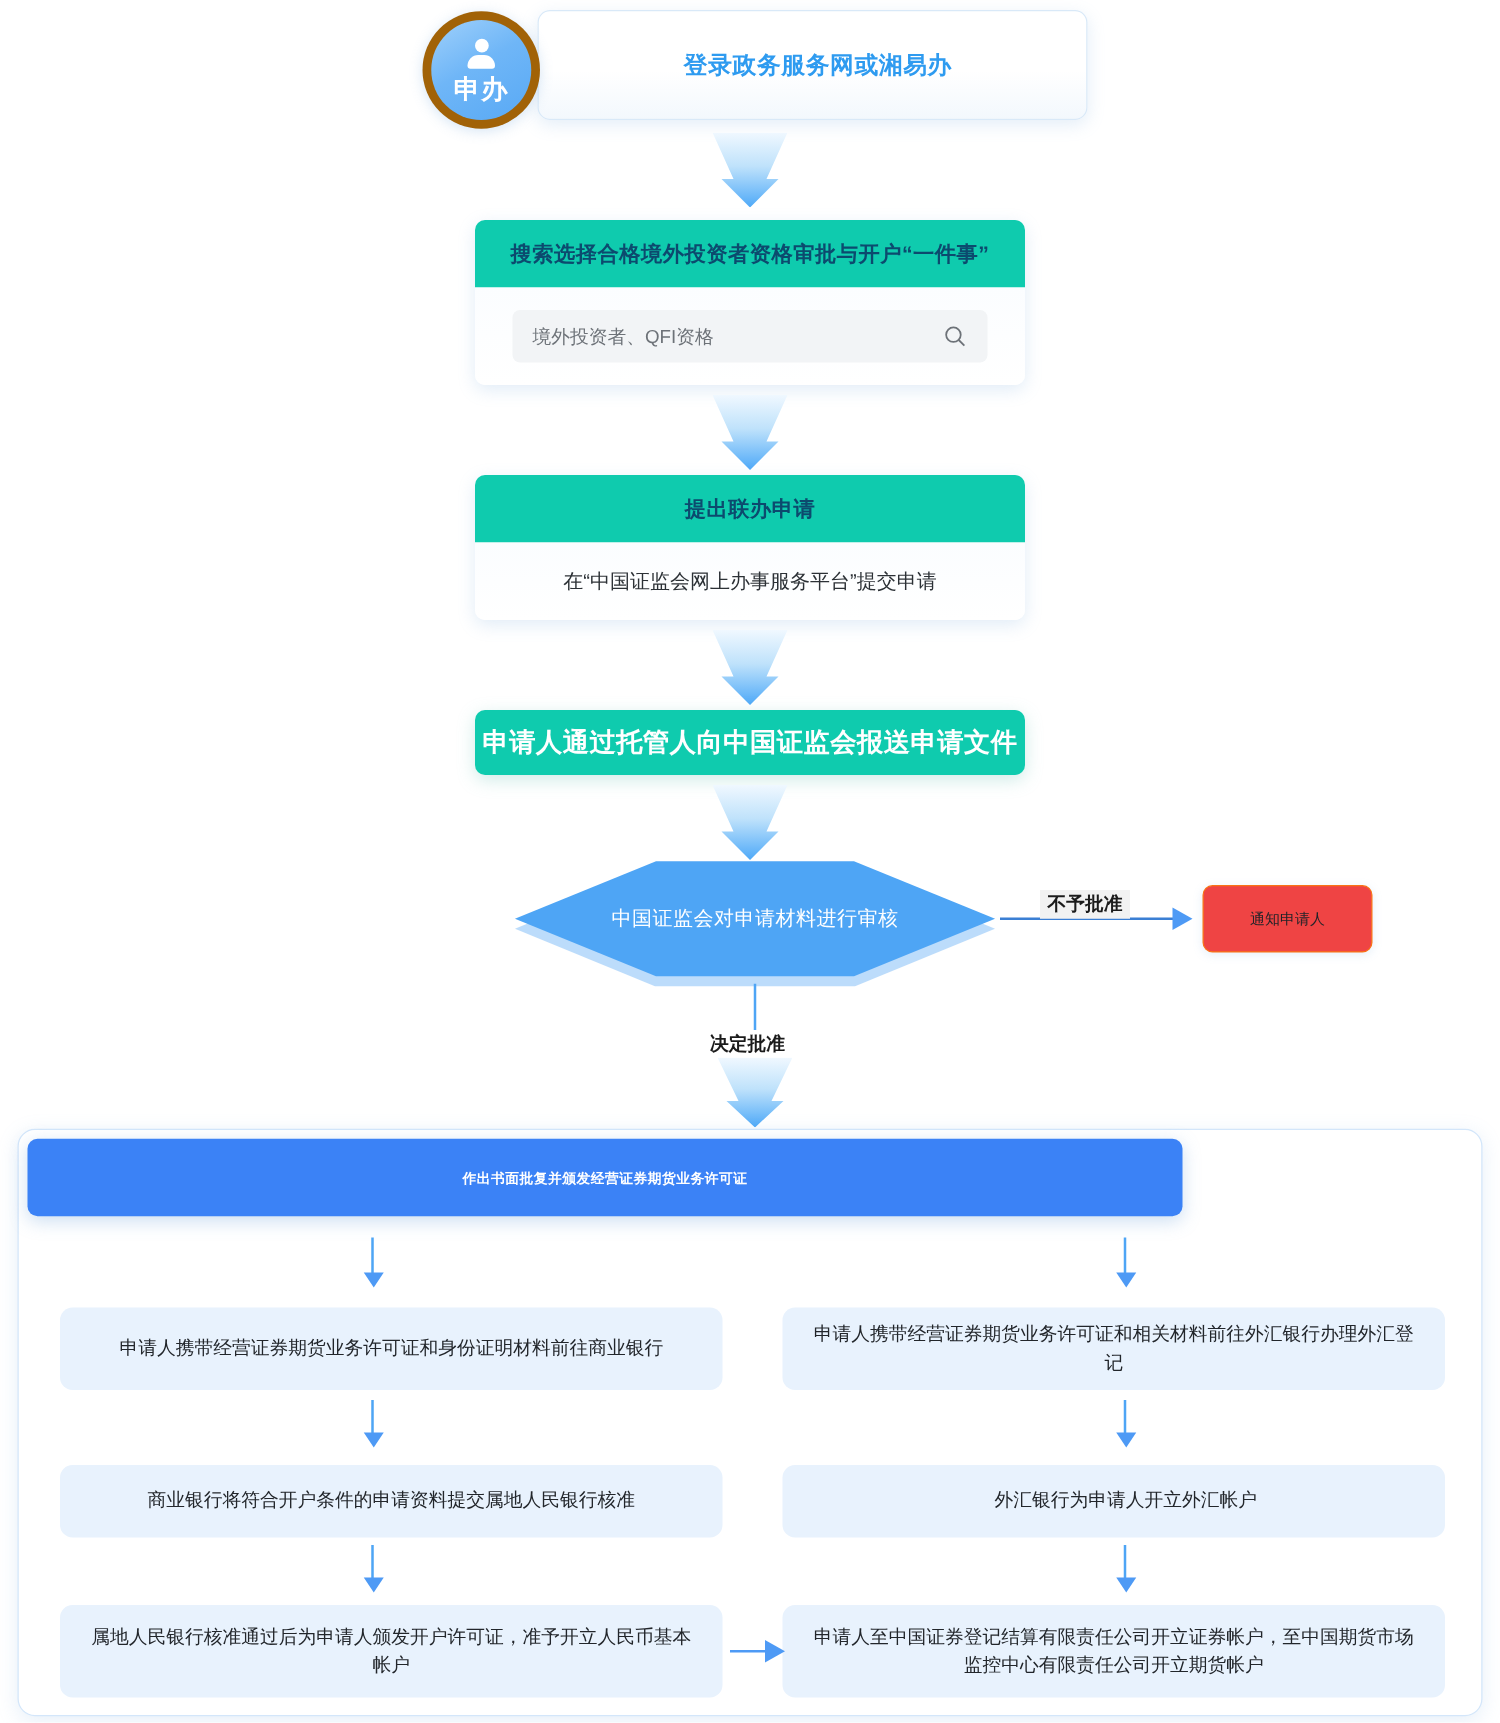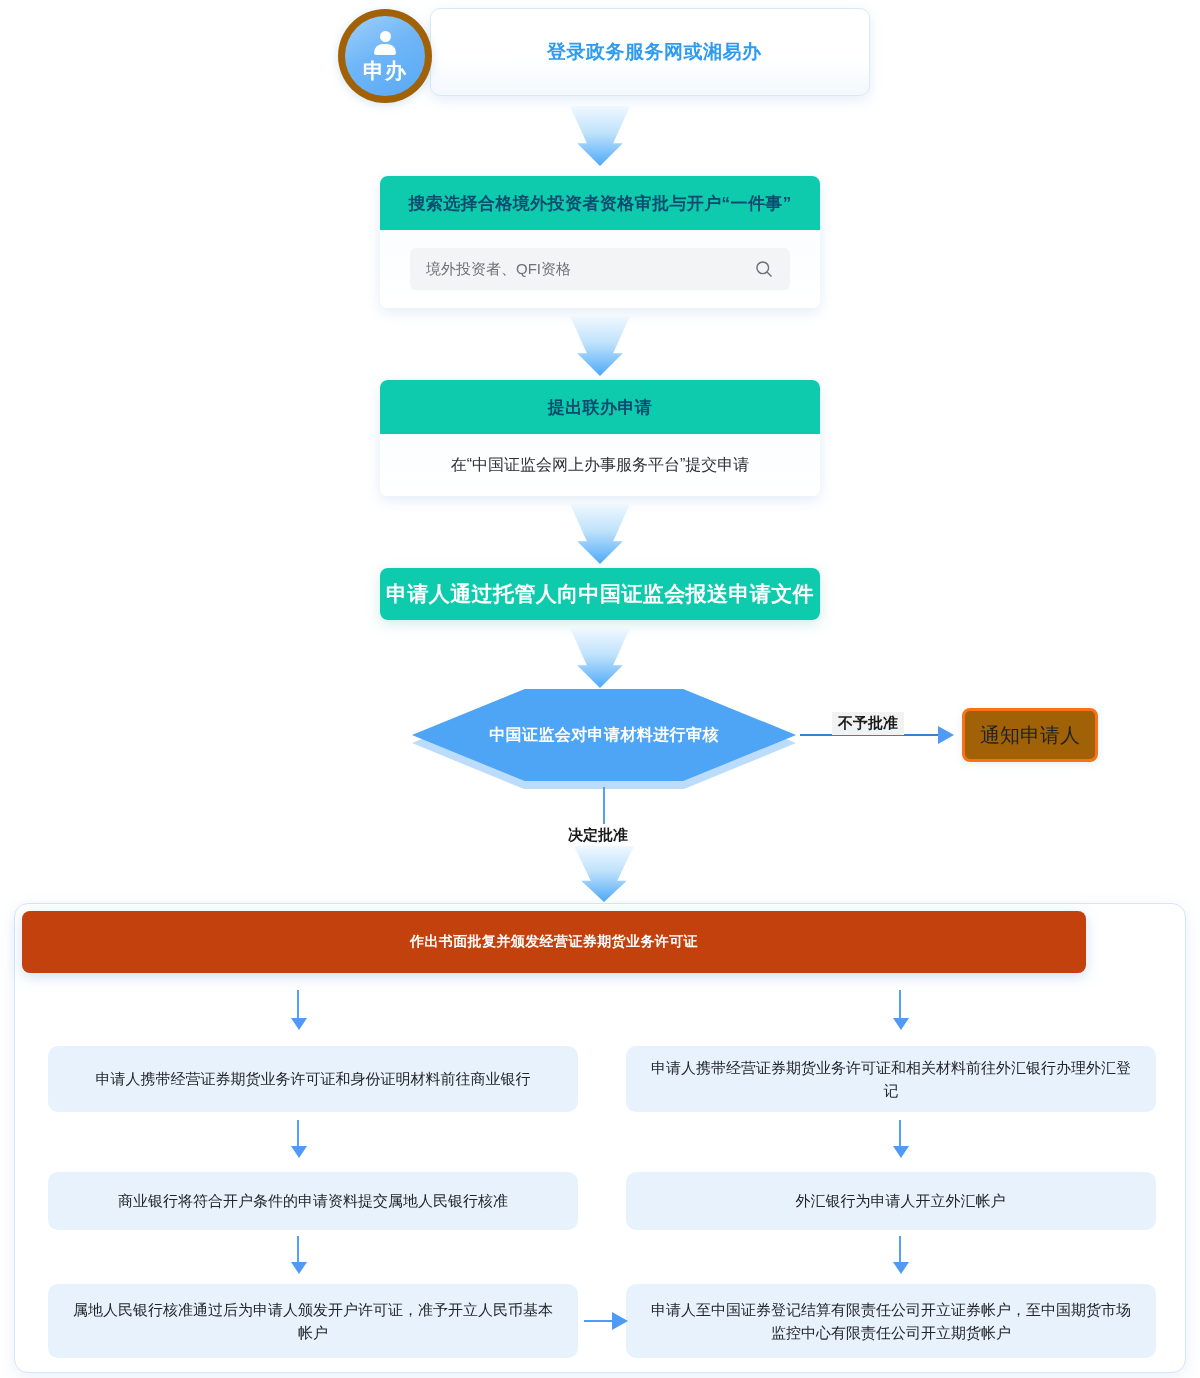--- a/index.html
+++ b/index.html
@@ -139,21 +139,21 @@
     clip-path: polygon(2% 50%, 30% 2%, 70% 2%, 98% 50%, 70% 98%, 30% 98%);
     filter: blur(1px);
   }
   .diamond {
     position: absolute; left: 2px; top: 0px; width: 396px; height: 96px;
     background: #4ea5f5;
     clip-path: polygon(1.5% 50%, 30% 2%, 70% 2%, 98.5% 50%, 70% 98%, 30% 98%);
     display: flex; align-items: center; justify-content: center;
   }
   .diamond-label {
-    color: #ffffff; font-size: 16px; font-weight: 700; letter-spacing: 0.4px;
+    color: #ffffff; font-size: 16px; font-weight: 400; letter-spacing: 0.4px;
   }
 
   
   .hline { position: absolute; height: 2px; background: #3b7fd4; }
   .vline { position: absolute; width: 2px; background: #4ea5f5; }
   .arrow-right-head {
     position: absolute;
     width: 0; height: 0;
     border-top: 9px solid transparent;
     border-bottom: 9px solid transparent;
@@ -175,46 +175,46 @@
     font-size: 15px;
     font-weight: 700;
     padding: 2px 6px;
     white-space: nowrap;
   }
   .edge-label.plain { background: #ffffff; }
 
   
   .white-box {
     position: absolute;
-    background: #a16207;
-    border: 3px solid #f97316;
+    background: #ef4444;
+    border: 1px solid #f97316;
     border-radius: 8px;
     display: flex; align-items: center; justify-content: center;
-    font-size: 20px; color: #1f2328;
+    font-size: 12px; color: #1f2328;
     box-shadow: 0 2px 8px rgba(120,170,220,0.18);
   }
 
   
   .bottom-panel {
     position: absolute;
     left: 14px; top: 903px;
     width: 1172px; height: 470px;
     background: #ffffff;
     border: 1.5px solid #d3e6fa;
     border-radius: 14px;
     box-shadow: 0 4px 16px rgba(120,170,220,0.18);
   }
   .blue-banner {
     position: absolute;
     left: 22px; top: 911px;
-    width: 1064px; height: 62px;
-    background: #c2410c;
+    width: 924px; height: 62px;
+    background: #3b82f6;
     border-radius: 8px;
     color: #ffffff;
-    font-size: 14px; font-weight: 700;
+    font-size: 11px; font-weight: 700;
     display: flex; align-items: center; justify-content: center;
     box-shadow: 0 4px 14px rgba(120,170,220,0.35);
     letter-spacing: 0.4px;
   }
   .pale-box {
     position: absolute;
     background: #e8f2fd;
     border-radius: 10px;
     display: flex; align-items: center; justify-content: center;
     text-align: center;

